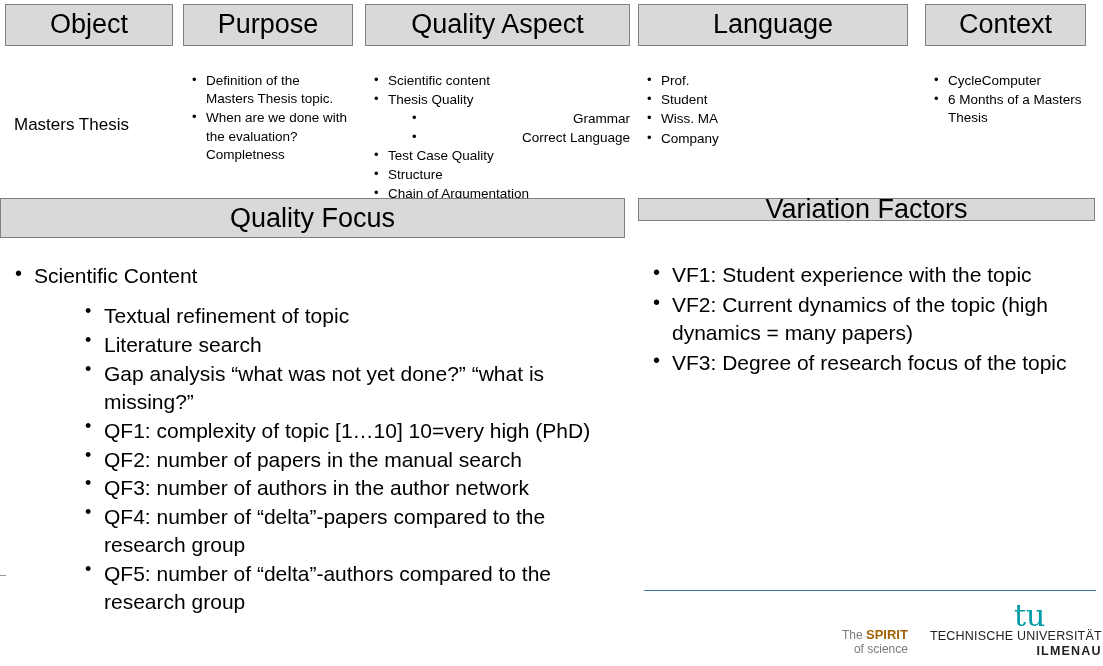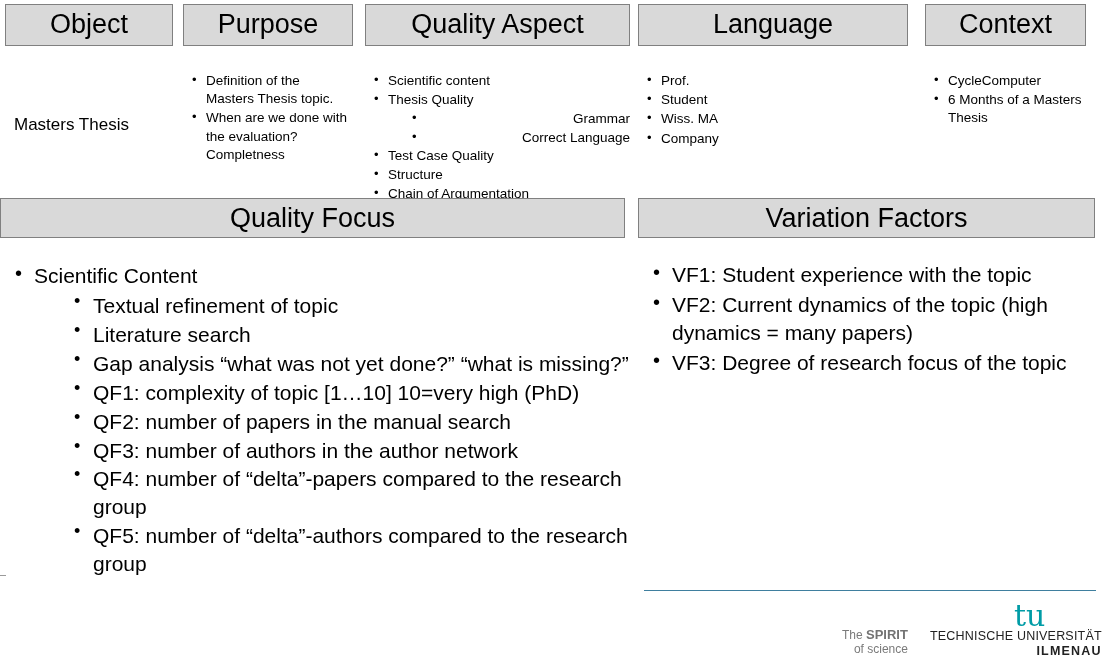--- a/index.html
+++ b/index.html
@@ -119,21 +119,21 @@
     margin-bottom: 2px;
   }
   ul.big > li::before {
     content: "\2022";
     position: absolute;
     left: 3px;
     top: -2px;
     font-size: 20px;
   }
   ul.big2 {
-    margin: 1px;
+    margin: 12px;
     padding: 0 0 0 58px;
     list-style: none;
   }
   ul.big2 > li {
     position: relative;
     padding-left: 22px;
     margin-bottom: 1px;
   }
   ul.big2 > li::before {
     content: "\2022";
@@ -154,21 +154,21 @@
   }
   .spirit {
     position: absolute;
     left: 842px;
     top: 628px;
     font-size: 12px;
     color: #7a7a7a;
     text-align: right;
     line-height: 1.15;
   }
-  .spirit b { color: #737373; font-size: 13px; }
+  .spirit b { color: #a16207; font-size: 13px; }
   .tu-name {
     position: absolute;
     left: 930px;
     top: 629px;
     font-size: 12.5px;
     color: #222;
     letter-spacing: 0.2px;
     line-height: 1.2;
   }
   .tu-name .sub {
@@ -256,21 +256,21 @@
   <div class="col-body" style="left:932px; top:72px; width:160px;">
     <ul class="lvl">
       <li>CycleComputer</li>
       <li>6 Months of a Masters Thesis</li>
     </ul>
   </div>
 
   <div class="sec-box" style="left:0; top:198px; width:625px; height:40px;">
     <span>Quality Focus</span>
   </div>
-  <div class="sec-box" style="left:638px; top:198px; width:457px; height:40px;">
+  <div class="sec-box" style="left:638px; top:198px; width:457px; height:23px;">
     <span>Variation Factors</span>
   </div>
 
   <div class="sec-body" style="left:12px; top:262px; width:618px;">
     <ul class="big">
       <li>Scientific Content</li>
     </ul>
     <ul class="big2">
       <li>Textual refinement of topic</li>
       <li>Literature search</li>

